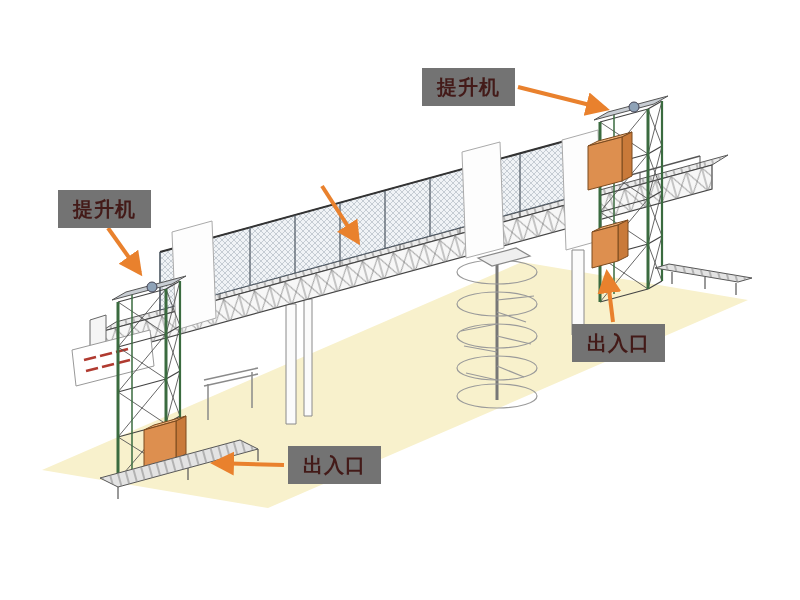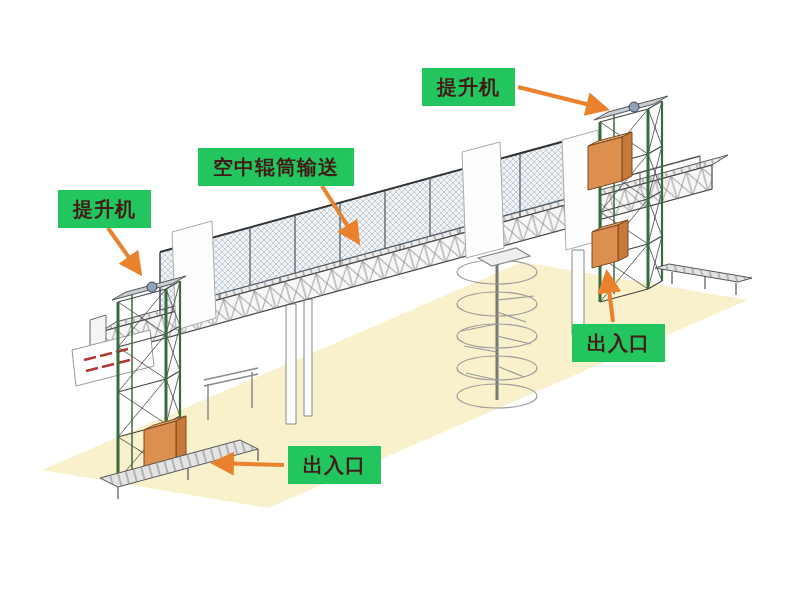--- a/index.html
+++ b/index.html
@@ -3,21 +3,21 @@
 <meta charset="utf-8">
 <style>
   html,body{margin:0;padding:0;background:#fff;}
   .stage{
     position:relative;width:800px;height:600px;background:#ffffff;
     font-family:"Liberation Sans","DejaVu Sans",sans-serif;overflow:hidden;
   }
   .stage svg{position:absolute;left:0;top:0;}
   .label{
     position:absolute;
-    background:#22c55e;
+    background:#737373;
     color:#431a18;
     font-weight:bold;
     font-size:20px;
     line-height:1;
     padding:9px 15px;
     white-space:nowrap;
     text-align:center;
     letter-spacing:1px;
   }
   #lbl-lifter-right{left:422px;top:68px;}
@@ -273,18 +273,17 @@
     <g stroke="#e9812d" stroke-width="4" fill="none">
       <line x1="518" y1="87" x2="606" y2="109" marker-end="url(#ah)"></line>
       <line x1="322" y1="186" x2="358" y2="242" marker-end="url(#ah)"></line>
       <line x1="108" y1="228" x2="140" y2="273" marker-end="url(#ah)"></line>
       <line x1="613" y1="322" x2="607" y2="273" marker-end="url(#ah)"></line>
       <line x1="284" y1="465" x2="214" y2="463" marker-end="url(#ah)"></line>
     </g>
   </svg>
 
   <div class="label" id="lbl-lifter-right">提升机</div>
-  <div class="label" id="lbl-conveyor">空中辊筒输送</div>
   <div class="label" id="lbl-lifter-left">提升机</div>
   <div class="label" id="lbl-exit-right">出入口</div>
   <div class="label" id="lbl-exit-left">出入口</div>
 
 </div>
 
 </body></html>

